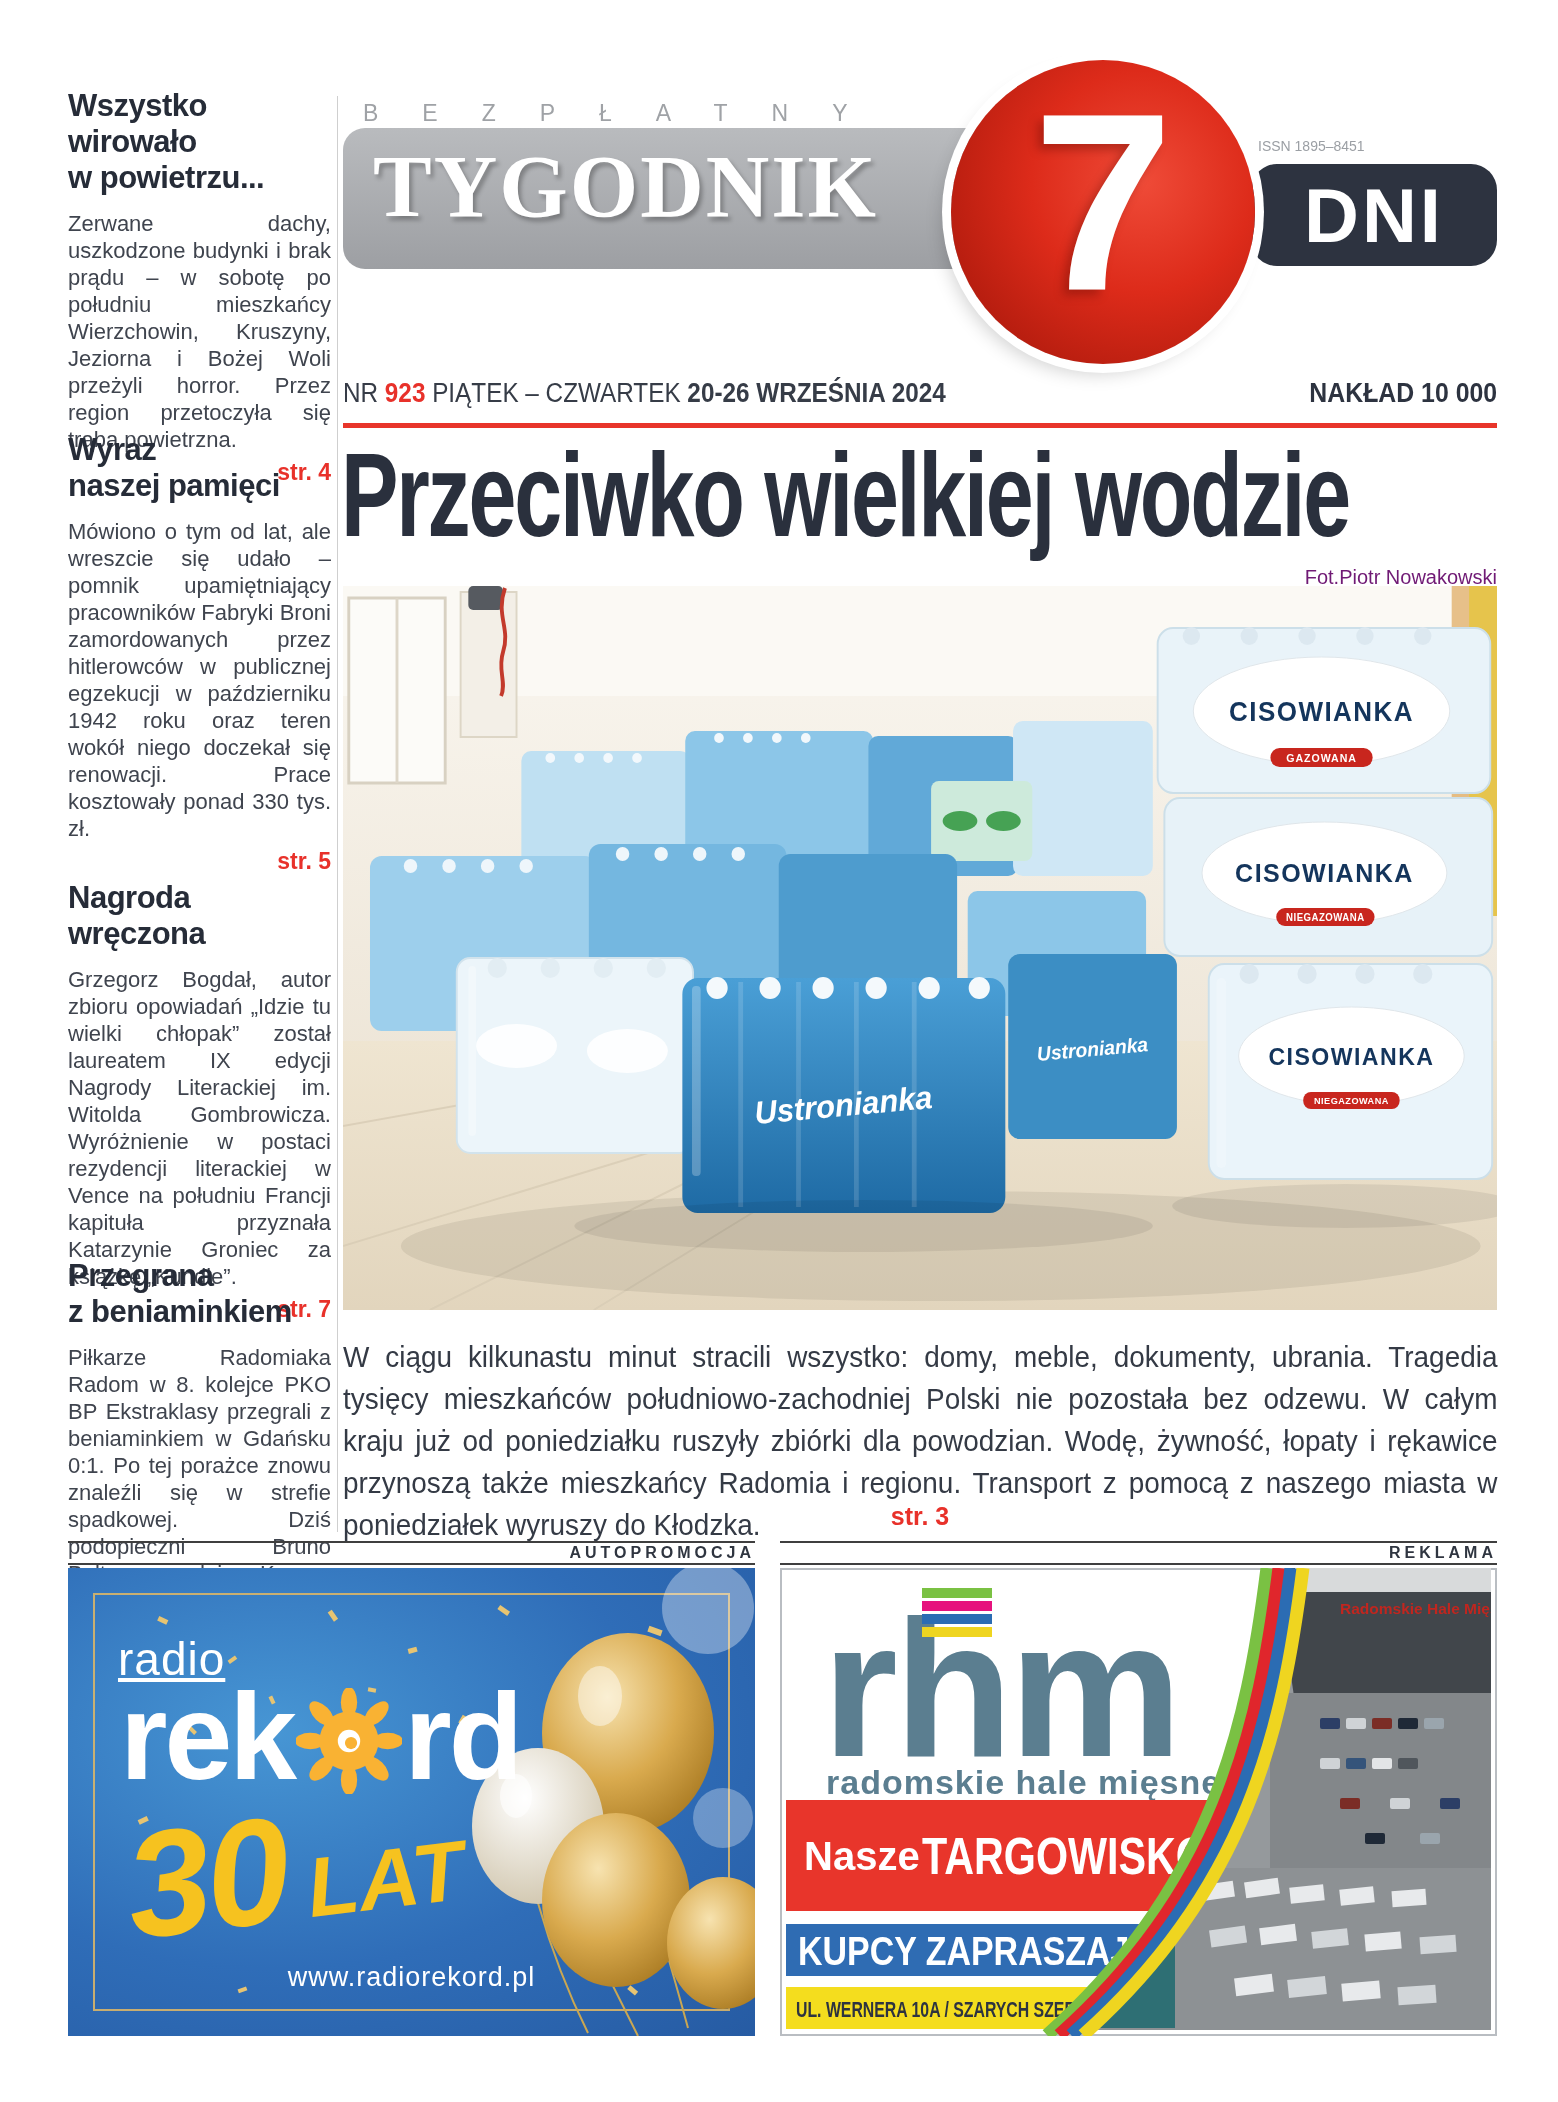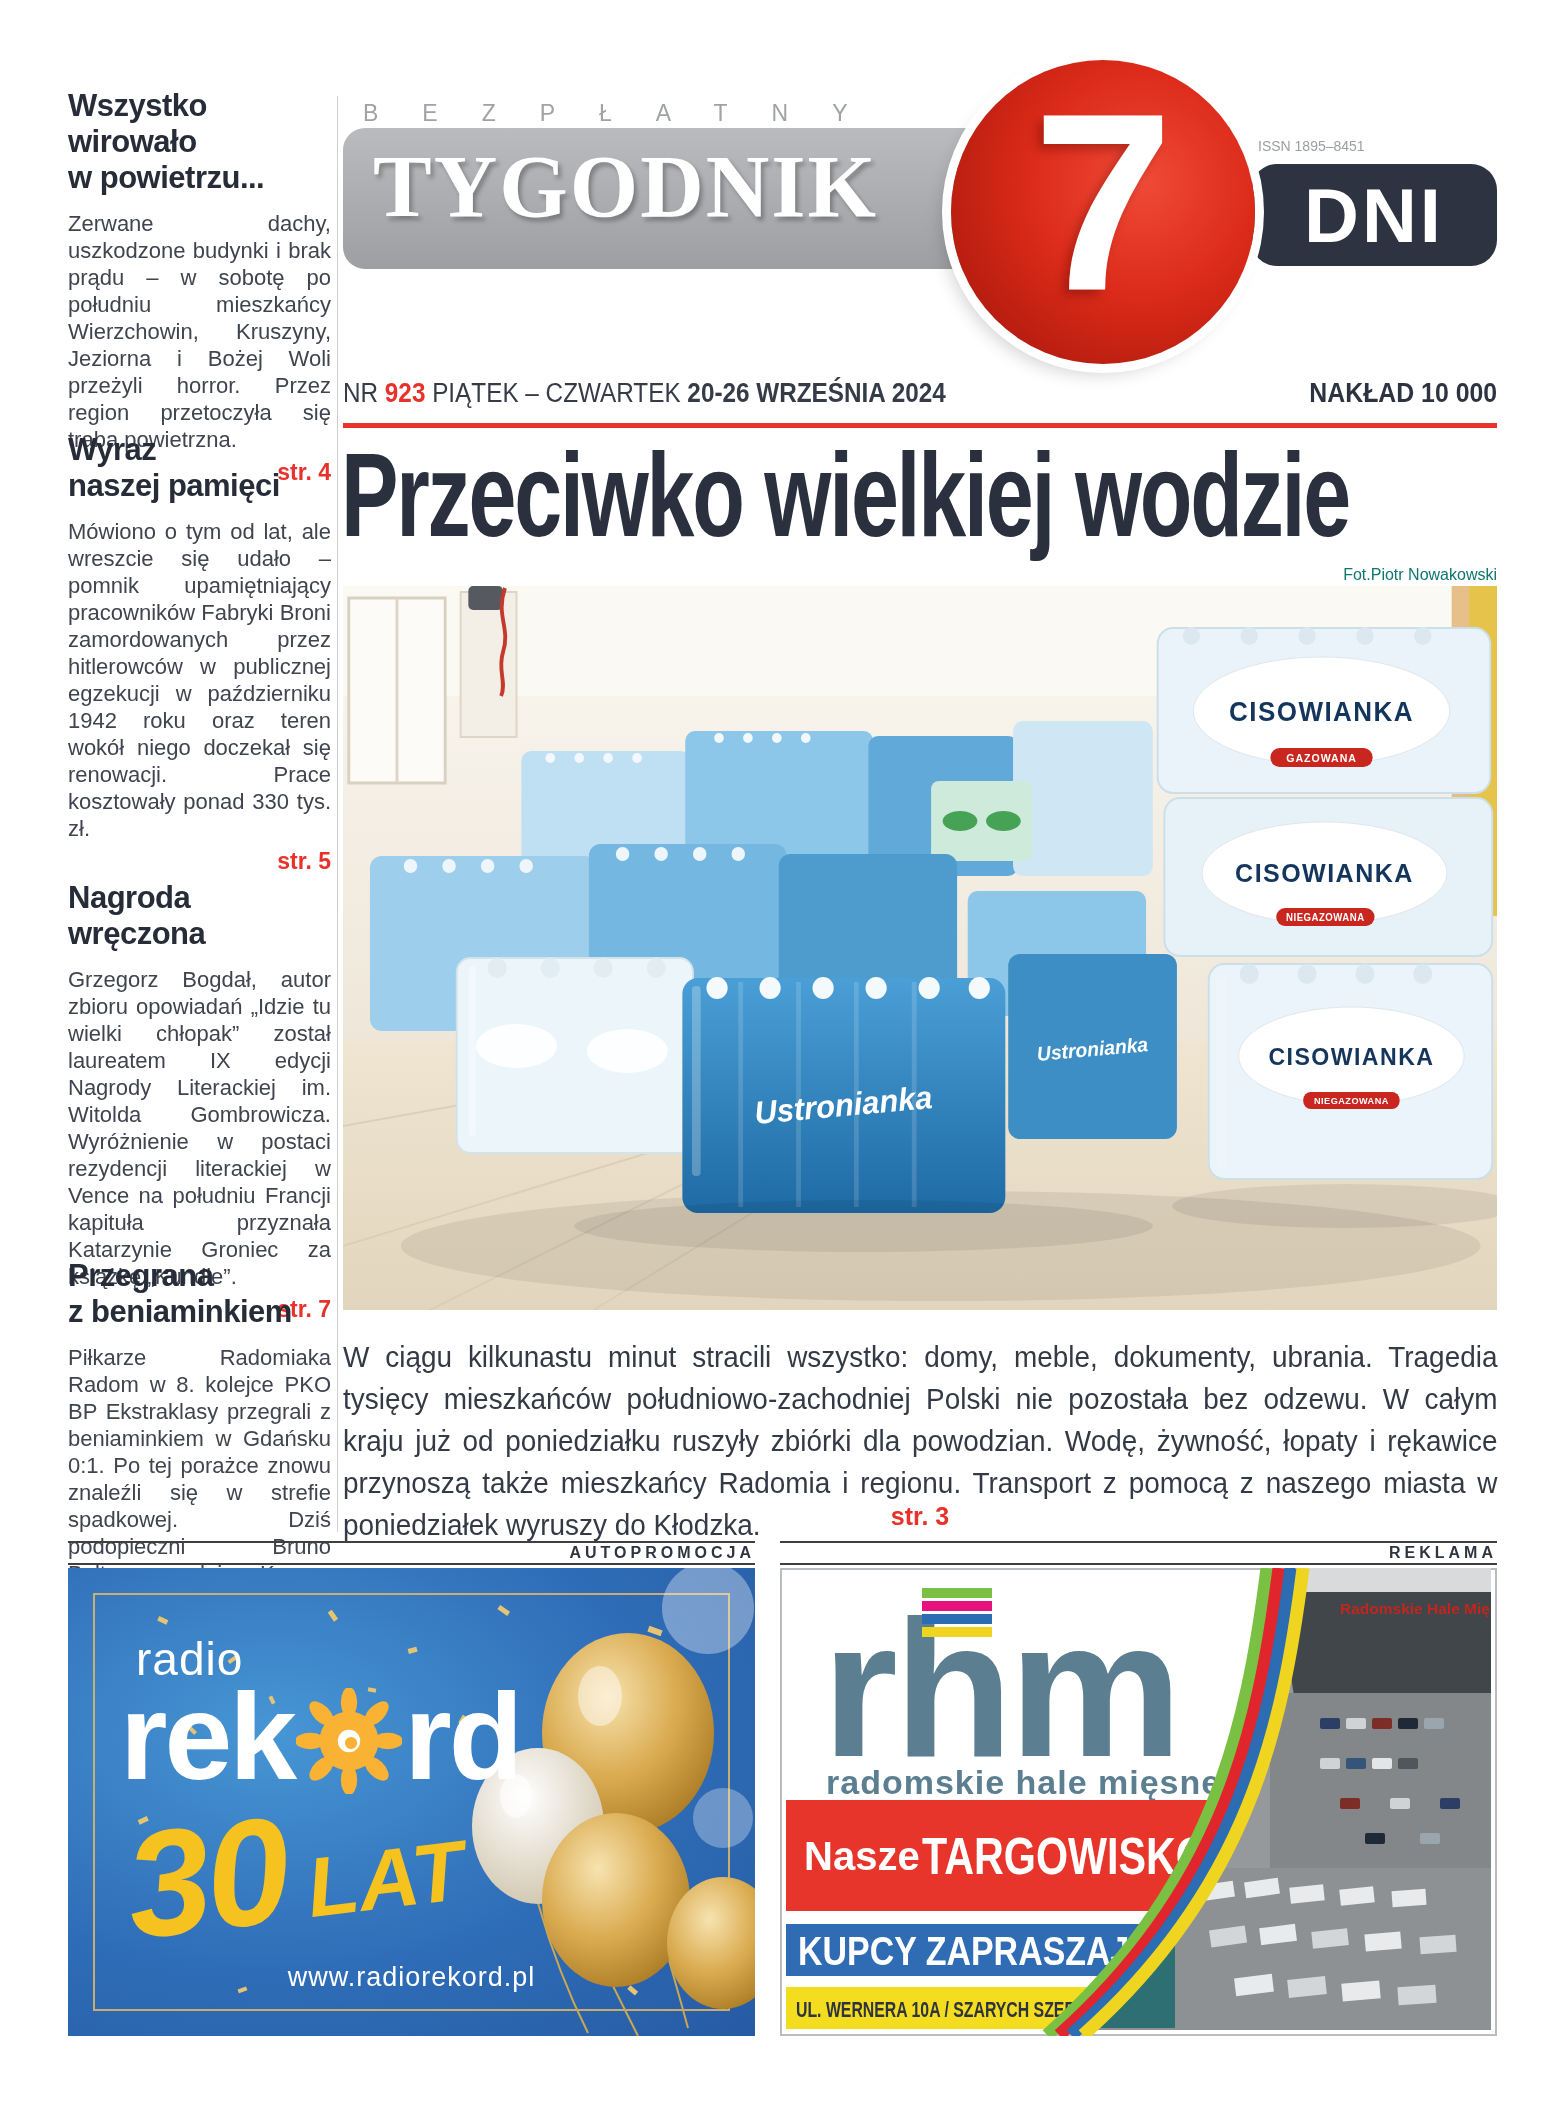--- a/index.html
+++ b/index.html
@@ -30,38 +30,38 @@
   .issn{position:absolute;left:1258px;top:138px;font-size:14px;color:#9b9fa4;z-index:4;}
   .issueline{position:absolute;left:343px;top:378px;width:1154px;height:34px;}
   .issue-left{position:absolute;left:0;top:0;font-size:27px;color:#363c47;transform:scaleX(.9);transform-origin:left;white-space:nowrap;}
   .issue-left b{font-weight:bold;}
   .issue-num{color:#e8312a;font-weight:bold;}
   .naklad{position:absolute;right:0;top:0;font-size:27px;font-weight:bold;color:#2d3340;transform:scaleX(.92);transform-origin:right;}
   .redrule{position:absolute;left:343px;top:423px;width:1154px;height:5px;background:#e8352b;}
   
   .headline{position:absolute;left:341px;top:436px;font-size:118px;font-weight:bold;color:#2a303d;
             line-height:1;white-space:nowrap;transform:scaleX(.73);transform-origin:left;letter-spacing:-3px;}
-  .credit{position:absolute;left:343px;top:566px;width:1154px;text-align:right;font-size:16px;color:#0f766e;}
+  .credit{position:absolute;left:343px;top:566px;width:1154px;text-align:right;font-size:20px;color:#701a75;}
   .photo{position:absolute;left:343px;top:586px;width:1154px;height:724px;overflow:hidden;background:#f3ede3;}
   .photo svg{display:block;width:100%;height:100%;}
   .lead{position:absolute;left:343px;top:1336px;width:1240px;font-size:30px;line-height:42px;
         color:#343a45;text-align:justify;transform:scaleX(.931);transform-origin:left;}
   .mainref{position:absolute;left:343px;top:1502px;width:1154px;text-align:center;
            font-weight:bold;color:#e8312a;font-size:25px;}
   
   .adlabel{position:absolute;top:1541px;border-top:2px solid #3f3f3f;border-bottom:2px solid #3f3f3f;
            height:20px;line-height:20px;text-align:right;font-size:16px;font-weight:bold;
            letter-spacing:4px;color:#2f3540;}
   .adlabel.left{left:68px;width:687px;}
   .adlabel.right{left:780px;width:717px;}
   
   .ad-left{position:absolute;left:68px;top:1568px;width:687px;height:468px;overflow:hidden;
            background:radial-gradient(ellipse at 30% 35%, #4796d4 0%, #2f6db8 55%, #265ba3 100%);}
   .ad-left svg.deco{position:absolute;left:0;top:0;width:687px;height:468px;}
-  .radio-word{position:absolute;left:68px;top:64px;font-size:46px;color:#fff;font-weight:500;letter-spacing:1px;}
+  .radio-word{position:absolute;left:50px;top:64px;font-size:46px;color:#fff;font-weight:500;letter-spacing:1px;text-decoration:underline;}
   .rekord{position:absolute;left:52px;top:108px;display:flex;align-items:center;color:#fff;
           font-size:122px;font-weight:bold;letter-spacing:-3px;line-height:1;}
   .rekord .sun{width:106px;height:106px;margin:8px 2px 0 2px;}
   .anniv{position:absolute;left:58px;top:224px;transform:rotate(-7deg);color:#f6c21f;display:flex;align-items:baseline;}
   .anniv .n30{font-size:150px;font-weight:bold;font-style:italic;line-height:1;letter-spacing:-4px;}
   .anniv .lat{font-size:84px;font-weight:bold;font-style:italic;margin-left:20px;}
   .website{position:absolute;left:0;top:394px;width:100%;text-align:center;color:#fff;font-size:27px;letter-spacing:1px;}
   
   .ad-right{position:absolute;left:780px;top:1568px;width:717px;height:468px;background:#fff;}
   .ad-right svg{display:block;width:717px;height:468px;}

